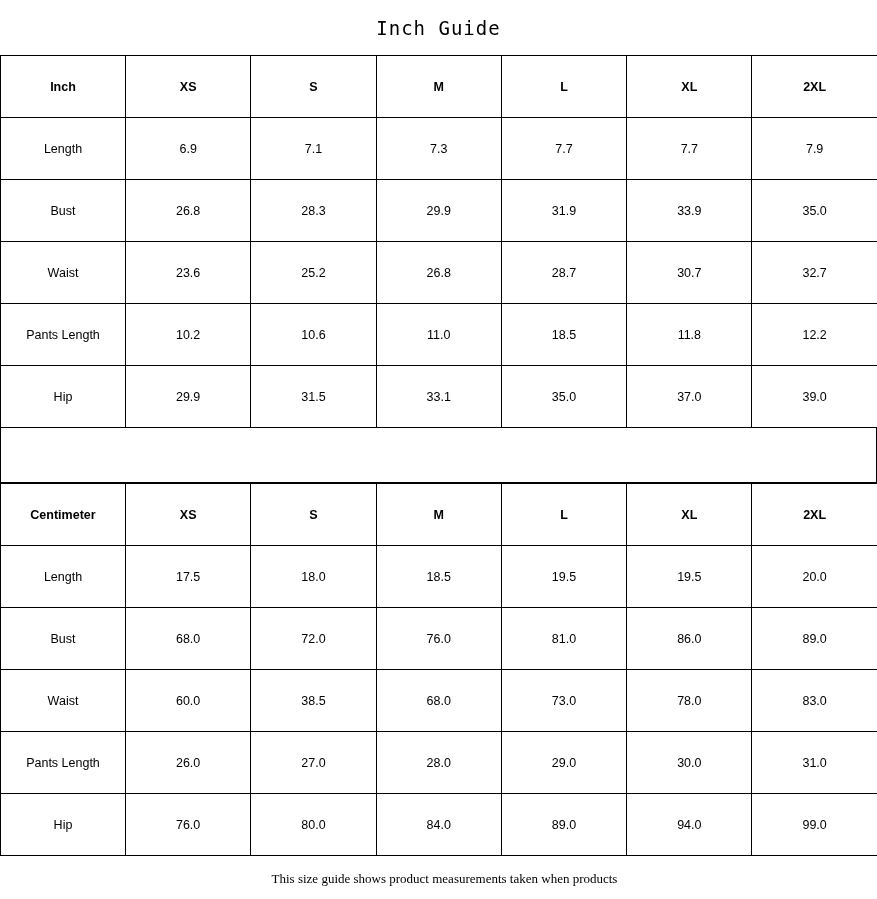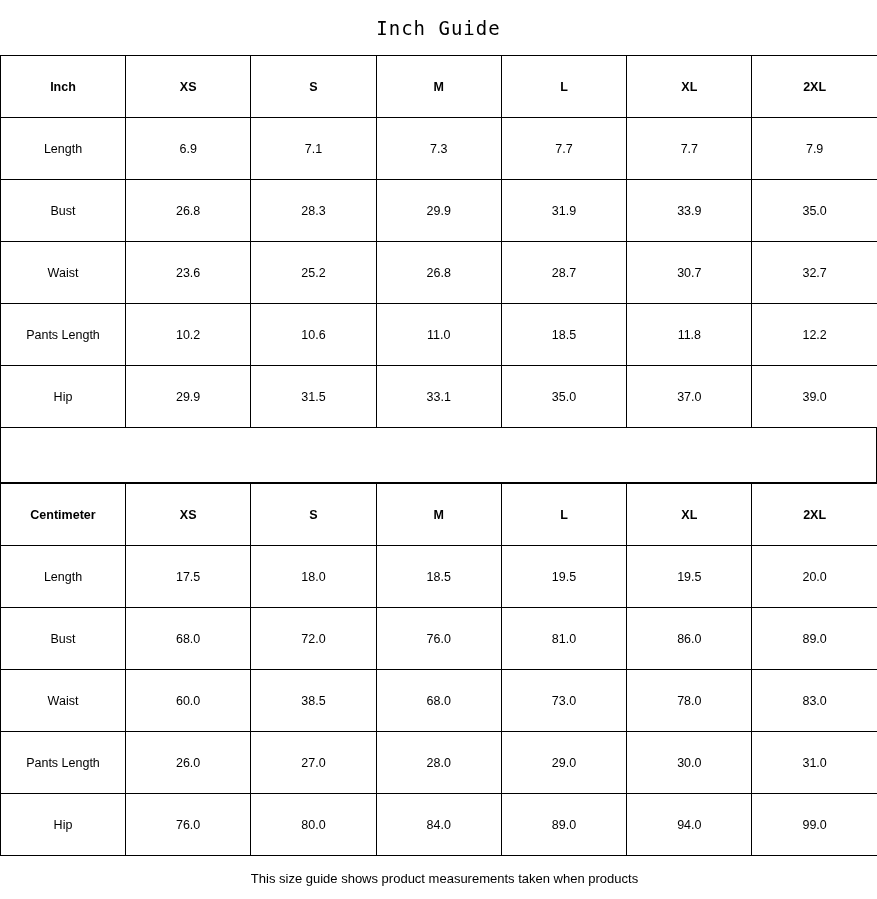--- a/index.html
+++ b/index.html
@@ -55,21 +55,21 @@
   col.c-size  { width: 125.3px; }
   .spacer-block {
     height: 60px;
     border-left: 1px solid #000;
     border-right: 1px solid #000;
     border-bottom: 1px solid #000;
     box-sizing: border-box;
     background: #fff;
   }
   .footer-note {
-    font-family: Liberation Sans, sans-serif;
+    font-family: Liberation Serif, serif;
     font-size: 13px;
     line-height: 21px;
     text-align: center;
     padding: 12px 10px 10px 22px;
     color: #000;
   }
   .footer-note div { white-space: nowrap; }
 </style>
 </head>
 <body>

